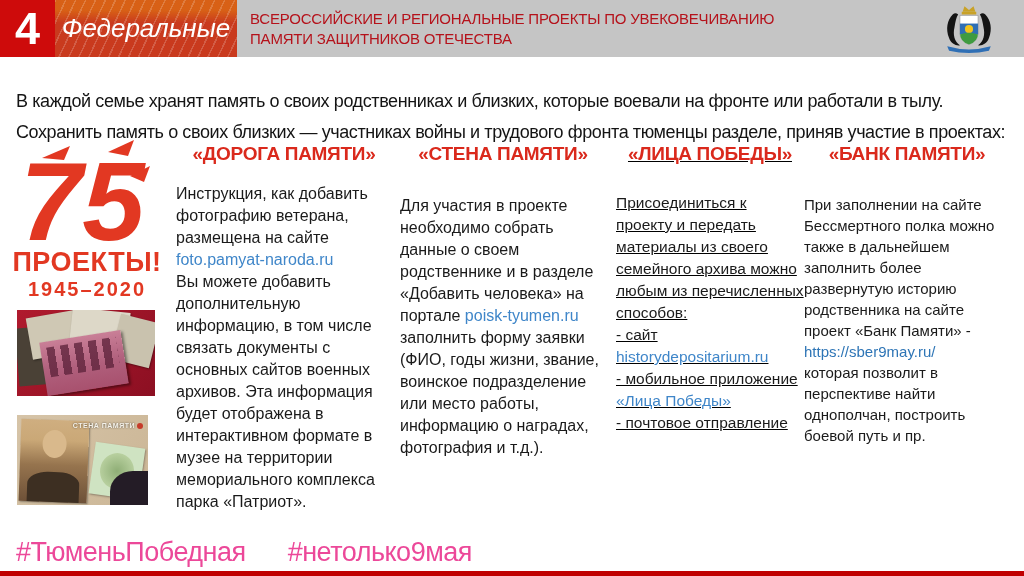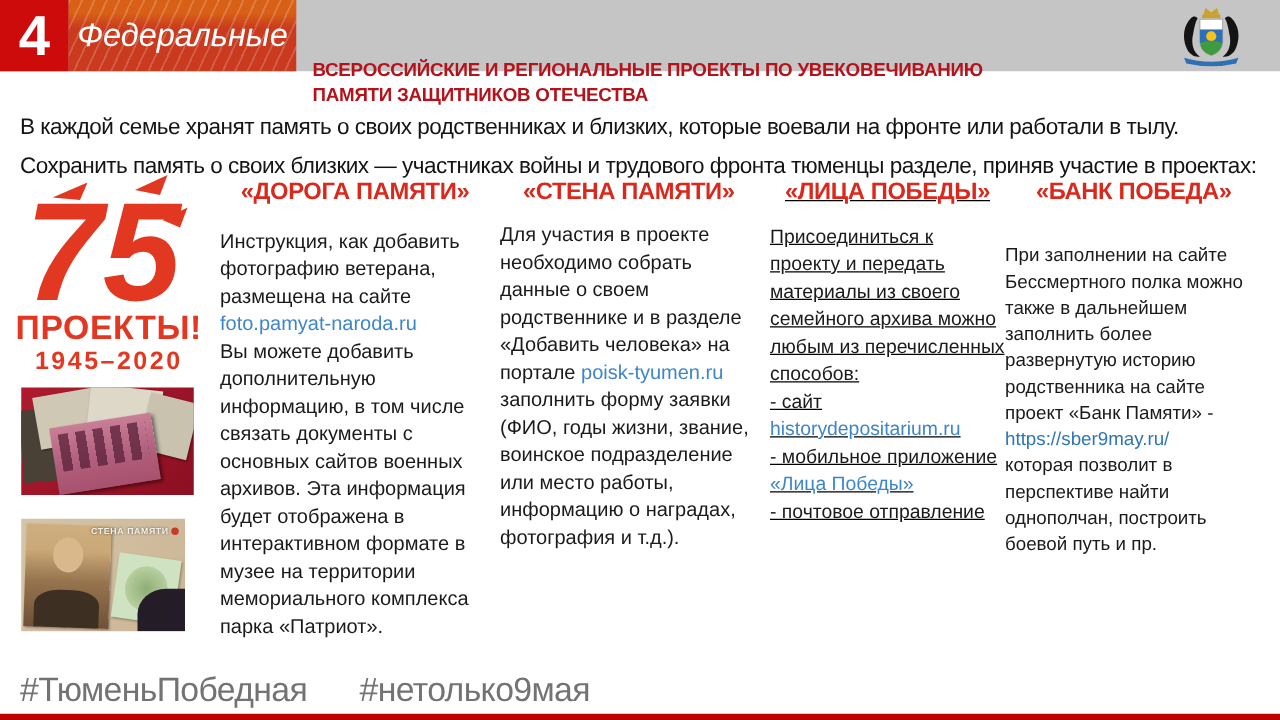--- a/index.html
+++ b/index.html
@@ -18,21 +18,21 @@
     position:absolute;left:55px;top:0;width:182px;height:57px;
     background:
       repeating-linear-gradient(115deg, rgba(255,255,255,0.18) 0 1.5px, rgba(255,255,255,0) 1.5px 9px),
       linear-gradient(180deg, rgba(255,196,0,0.28) 0 18%, rgba(255,196,0,0) 40%),
       #c93a1e;
     color:#fff;font-size:26px;font-style:italic;
     display:flex;align-items:center;justify-content:center;
   }
   .header-title{
     position:absolute;left:250px;top:9px;width:560px;
-    color:#b5121b;font-weight:bold;font-size:15px;line-height:1.35;letter-spacing:-0.2px;margin-top:38px;
+    color:#b5121b;font-weight:normal;font-size:15px;line-height:1.35;letter-spacing:-0.2px;
   }
   .emblem{position:absolute;right:26px;top:3px;width:58px;height:52px;}
   
   .intro{position:absolute;left:16px;top:86px;width:1000px;color:#141414;
     font-size:18px;line-height:31px;letter-spacing:-0.4px;}
   
   .logo{position:absolute;left:6px;top:136px;width:162px;text-align:center;color:#e23822;}
   .logo-75{display:block;margin:0 auto;}
   .logo-word{font-size:27px;font-weight:800;letter-spacing:0.5px;line-height:1.05;}
   .logo-years{font-size:20px;font-weight:600;letter-spacing:2px;margin-top:2px;}
@@ -64,27 +64,27 @@
   .p2-star{display:inline-block;width:6px;height:6px;background:#c63b2a;border-radius:50%;margin-left:2px;vertical-align:middle;}
   
   .col{position:absolute;top:143px;}
   .col-header{text-align:center;color:#da291c;font-weight:bold;font-size:19px;letter-spacing:-0.3px;white-space:nowrap;}
   .col-body{color:#1a1a1a;white-space:pre-line;}
   .col1{left:176px;width:216px;}
   .col2{left:400px;width:206px;}
   .col3{left:616px;width:188px;text-decoration:underline;}
   .col4{left:804px;width:206px;}
   .col1 .col-body{margin-top:18px;font-size:16px;line-height:22px;}
-  .col2 .col-body{margin-top:13px;font-size:16px;line-height:22px;}
-  .col3 .col-body{margin-top:14px;font-size:15.5px;line-height:22px;}
+  .col2 .col-body{margin-top:30px;font-size:16px;line-height:22px;}
+  .col3 .col-body{margin-top:27px;font-size:15.5px;line-height:22px;}
   .col4 .col-body{margin-top:29px;font-size:15px;line-height:21px;}
   .link{color:#3f86c9;}
   .link.u{color:#2e75b6;}
   
-  .hashtags{position:absolute;left:16px;top:537px;font-size:27px;color:#737373;letter-spacing:-0.5px;}
+  .hashtags{position:absolute;left:16px;top:537px;font-size:27px;color:#ec4899;letter-spacing:-0.5px;}
   .hashtags span{margin-right:42px;}
   .bottom-bar{position:absolute;left:0;bottom:0;width:1024px;height:5px;background:#c00000;}
 </style>
 </head>
 <body>
 
 <div class="slide">
 
   <div class="header">
     <div class="slide-num">4</div>
@@ -157,21 +157,21 @@
 заполнить форму заявки (ФИО, годы жизни, звание, воинское подразделение или место работы, информацию о наградах, фотография и т.д.).</span></div>
   </div>
   <div class="col col3">
     <div class="col-header">«ЛИЦА ПОБЕДЫ»</div>
     <div class="col-body"><span>Присоединиться к проекту и передать материалы из своего семейного архива можно любым из перечисленных способов:
 - сайт </span><span class="link">historydepositarium.ru</span><span>
 - мобильное приложение </span><span class="link">«Лица Победы»</span><span>
 - почтовое отправление</span></div>
   </div>
   <div class="col col4">
-    <div class="col-header">«БАНК ПОБЕДА»</div>
+    <div class="col-header">«БАНК ПАМЯТИ»</div>
     <div class="col-body"><span>При заполнении на сайте Бессмертного полка можно также в дальнейшем заполнить более развернутую историю родственника на сайте проект «Банк Памяти» -
 </span><span class="link u">https://sber9may.ru/</span><span>
 которая позволит в перспективе найти однополчан, построить боевой путь и пр.</span></div>
   </div>
 
   <div class="hashtags">
     <span>#ТюменьПобедная</span><span>#нетолько9мая</span>
   </div>
 
   <div class="bottom-bar"></div>

